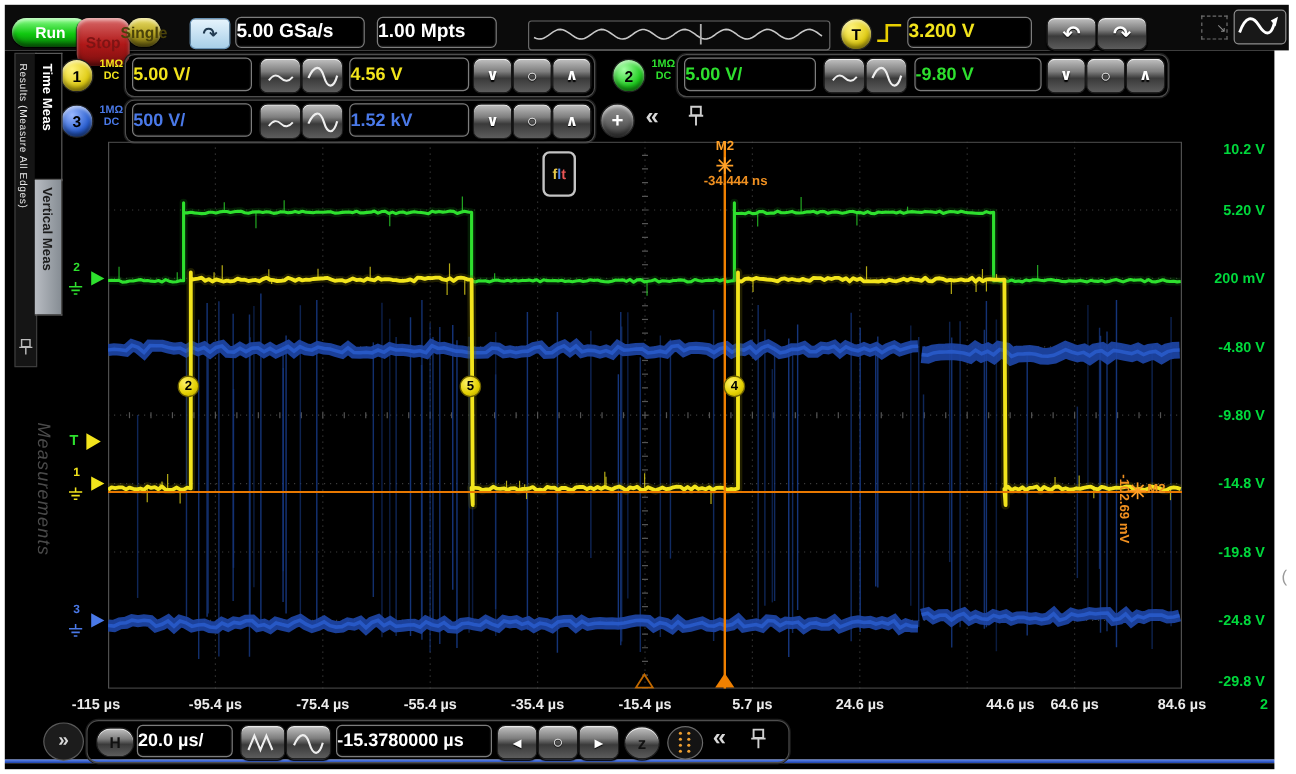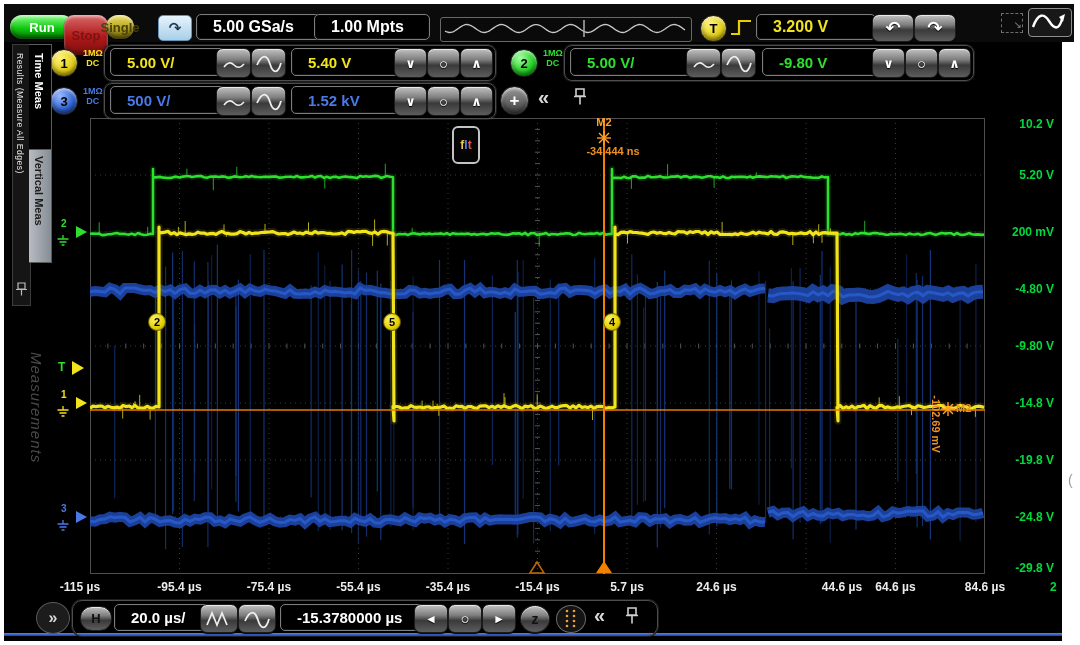--- a/index.html
+++ b/index.html
@@ -3,21 +3,21 @@
 <meta charset="utf-8">
 <style>
   html,body{margin:0;padding:0;}
   body{width:1080px;height:645px;overflow:hidden;background:#ffffff;position:relative;
        font-family:"Liberation Sans","DejaVu Sans",sans-serif;}
   .abs{position:absolute;}
   .bg-top{background:#0b0b0b;}
   .bg-main{background:#000;}
   .box{background:#000;border:1px solid #7d7d7d;border-radius:5px;
        box-shadow:inset 0 2px 4px #000, inset 0 0 0 1px #161616;
-       color:#fff;font-weight:bold;white-space:nowrap;display:flex;align-items:center;padding-left:16px;}
+       color:#fff;font-weight:bold;white-space:nowrap;display:flex;align-items:center;padding-left:0;}
   .btn{background:linear-gradient(180deg,#c2c2c2 0%,#7e7e7e 38%,#3a3a3a 58%,#5d5d5d 100%);
        border:1px solid #1c1c1c;border-radius:7px;box-shadow:inset 0 1px 0 #e9e9e9, 0 1px 1px #000;
        color:#fff;display:flex;align-items:center;justify-content:center;font-weight:bold;text-shadow:0 1px 1px #000;}
   .pill{border-radius:12px;display:flex;align-items:center;justify-content:center;
         font-weight:bold;font-size:13px;box-shadow:inset 0 2px 3px rgba(255,255,255,.55), inset 0 -3px 4px rgba(0,0,0,.45), 0 1px 1px #000;}
   .circ{border-radius:50%;display:flex;align-items:center;justify-content:center;font-weight:bold;
         font-size:13px;color:#000;border:1px solid #222;
         box-shadow:inset 0 2px 3px rgba(255,255,255,.6), inset 0 -3px 4px rgba(0,0,0,.45);}
   .bezel{border:1px solid #4e4e4e;border-radius:8px;box-shadow:0 0 0 1px #1d1d1d;}
   .vtext{writing-mode:vertical-rl;}
@@ -81,21 +81,21 @@
 <div class="abs btn" style="left:216px;top:48px;width:33px;height:28px;">
   <svg width="26" height="20">
       <path d="M3,14 Q8,7 13,12 T23,11" fill="none" stroke="#eee" stroke-width="1.6"></path>
     </svg>
 </div>
 <div class="abs btn" style="left:251px;top:48px;width:33px;height:28px;">
   <svg width="28" height="22">
       <path d="M2,13 C7,2 12,2 15,12 S23,22 26,11" fill="none" stroke="#eee" stroke-width="1.8"></path>
     </svg>
 </div>
-<div class="abs box" style="left:291px;top:48px;width:98px;height:26px;font-size:15px;color:#f2e41c;">5.40 V</div>
+<div class="abs box" style="left:291px;top:48px;width:98px;height:26px;font-size:15px;color:#f2e41c;">4.56 V</div>
 <div class="abs btn" style="left:394px;top:48px;width:31px;height:28px;font-size:13px;">∨</div>
 <div class="abs btn" style="left:427px;top:48px;width:31px;height:28px;font-size:15px;">○</div>
 <div class="abs btn" style="left:460px;top:48px;width:31px;height:28px;font-size:13px;">∧</div>
 
 <div class="abs bezel" style="left:564px;top:45px;width:408px;height:34px;"></div>
 <div class="abs circ" style="left:510px;top:49px;width:26px;height:26px;background:radial-gradient(circle at 35% 30%,#a4ffa4,#1ecc1e 60%,#0a7a0a);">2</div>
 <div class="abs" style="left:543px;top:48px;font-size:9px;font-weight:bold;line-height:10px;color:#2ee02e;text-align:center;">
   <div>1MΩ</div>
   <div>DC</div>
 </div>

